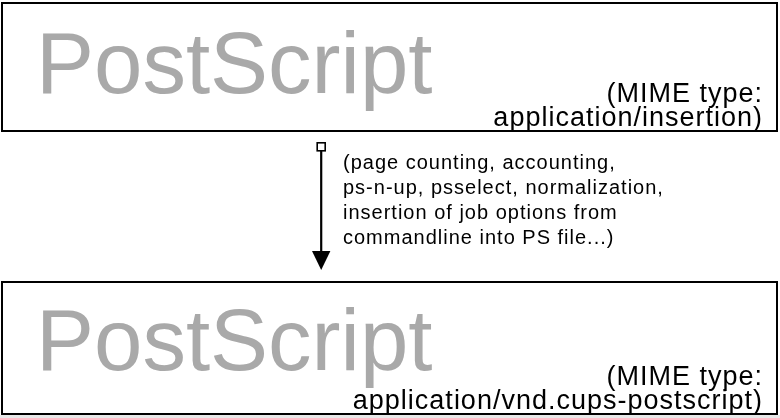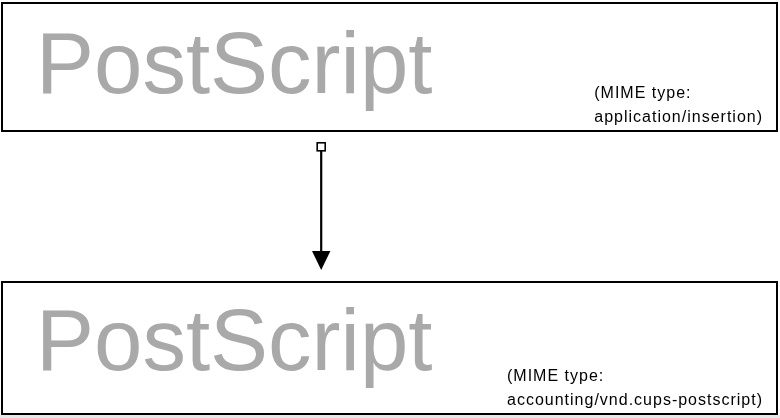--- a/index.html
+++ b/index.html
@@ -38,21 +38,22 @@
     color: var(--gray);
     white-space: nowrap;
   }
   .format-box.top    .format-title { top: 15px; }
   .format-box.bottom .format-title { top: 13px; }
 
   .mime-label {
     position: absolute;
     right: 13px;
     bottom: 1px;
-    font-size: 16px;
+    text-align: right;
+    font-size: 27px;
     line-height: 24px;
     letter-spacing: 1px;
     color: var(--black);
     white-space: nowrap;
   }
 
   .arrow-svg {
     position: absolute;
     left: 310px;
     top: 142px;
@@ -96,22 +97,28 @@
     </div>
   </div>
 
   <svg class="arrow-svg" width="24" height="130" viewBox="0 0 24 130">
     <rect class="marker" x="7.2" y="0.8" width="8" height="8"></rect>
     <line class="shaft" x1="11.2" y1="9" x2="11.2" y2="110"></line>
     <polygon class="head" points="2,109 20.4,109 11.2,128"></polygon>
   </svg>
 
 
+  <div class="filter-desc">
+    <div>(page counting, accounting,</div>
+    <div>ps-n-up, psselect, normalization,</div>
+    <div>insertion of job options from</div>
+    <div>commandline into PS file...)</div>
+  </div>
 
   <div class="format-box bottom">
     <div class="format-title">PostScript</div>
     <div class="mime-label">
       <div>(MIME type:</div>
-      <div>accounting/vnd.cups-postscript)</div>
+      <div>application/vnd.cups-postscript)</div>
     </div>
   </div>
 
 </div>
 
 </body></html>

